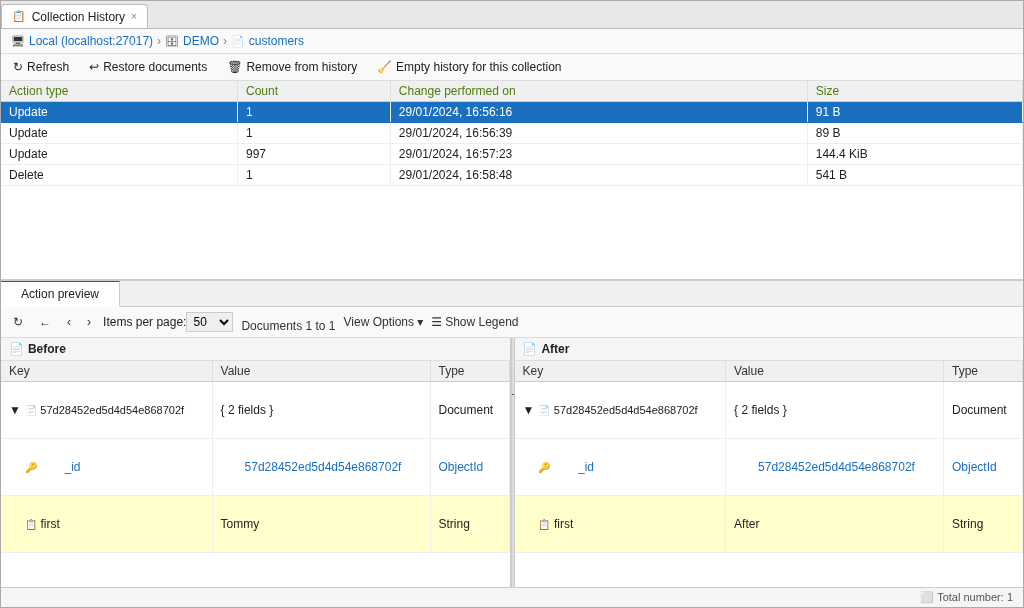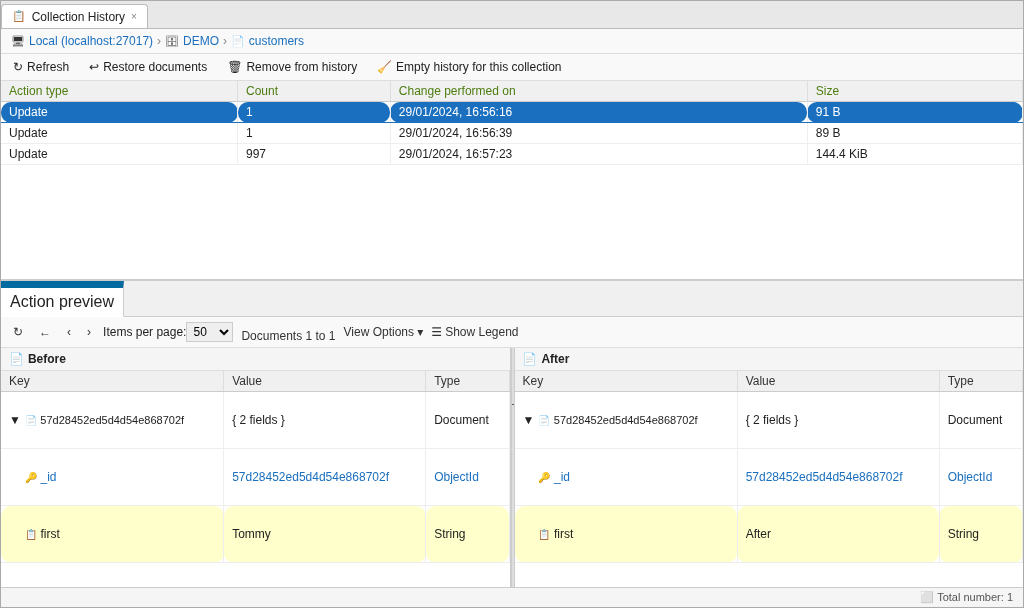--- a/index.html
+++ b/index.html
@@ -18,30 +18,30 @@
     .breadcrumb-icon { font-size: 11px; }
 
     
     .toolbar { display: flex; align-items: center; padding: 4px 8px; border-bottom: 1px solid #ddd; gap: 12px; background: #f9f9f9; }
     .toolbar-btn { display: flex; align-items: center; gap: 4px; cursor: pointer; font-size: 12px; color: #222; background: none; border: none; padding: 2px 4px; }
 
     
     .upper-table { flex: 0 0 auto; overflow: auto; border-bottom: 2px solid #ccc; }
     table { width: 100%; border-collapse: collapse; }
     table th { background: #f0f0f0; border-bottom: 1px solid #ccc; border-right: 1px solid #ddd; padding: 3px 8px; text-align: left; font-weight: normal; font-size: 12px; color: #4d7c0f; }
-    table td { border-bottom: 1px solid #eee; border-right: 1px solid #eee; padding: 3px 8px; font-size: 12px; border-radius: 10px; }
+    table td { border-bottom: 1px solid #eee; border-right: 1px solid #eee; padding: 3px 8px; font-size: 12px; }
     .row-selected td { background: #1a6fbf; color: #fff; }
     .row-selected td { border-bottom: 1px solid #1a6fbf; }
 
     
     .lower-section { flex: 1; display: flex; flex-direction: column; overflow: hidden; }
 
     
     .action-tabs { display: flex; border-bottom: 1px solid #ccc; background: #f0f0f0; }
-    .action-tab { padding: 5px 9px; font-size: 16px; cursor: pointer; border-right: 1px solid #ccc; border-top: 7px solid #0369a1; background: #e8e8e8; }
+    .action-tab { padding: 5px 20px; font-size: 12px; cursor: pointer; border-right: 1px solid #ccc; border-top: 1px solid #0369a1; background: #e8e8e8; }
     .action-tab.active { background: #fff; border-bottom: 1px solid #fff; margin-bottom: -1px; }
 
     
     .preview-toolbar { display: flex; align-items: center; padding: 4px 8px; border-bottom: 1px solid #ddd; gap: 8px; background: #f9f9f9; }
     .preview-toolbar-btn { cursor: pointer; font-size: 12px; background: none; border: none; color: #333; padding: 2px 4px; display: flex; align-items: center; gap: 3px; }
     .items-per-page { display: flex; align-items: center; font-size: 12px; }
     .items-per-page select { font-size: 12px; padding: 1px 2px; border: 1px solid #ccc; }
     .docs-info { font-size: 12px; color: #333; margin-top: 8px; }
     .view-options-btn { display: flex; align-items: center; gap: 3px; font-size: 12px; cursor: pointer; border: none; background: none; color: #333; }
     .show-legend-btn { display: flex; align-items: center; gap: 3px; font-size: 12px; cursor: pointer; border: none; background: none; color: #333; }
@@ -51,21 +51,21 @@
     .panel { flex: 1; display: flex; flex-direction: column; overflow: auto; border-right: 1px solid #ccc; }
     .panel:last-child { border-right: none; }
     .panel-header { padding: 4px 8px; background: #f5f5f5; border-bottom: 1px solid #ddd; font-size: 12px; font-weight: bold; display: flex; align-items: center; gap: 4px; }
     .panel-divider { width: 4px; background: #ddd; border-left: 1px solid #ccc; border-right: 1px solid #ccc; position: relative; }
     .panel-divider-line { position: absolute; top: 56px; left: 0; right: 0; height: 1px; background: #555; }
 
     
     .data-table { width: 100%; border-collapse: collapse; }
     .data-table th { background: #f0f0f0; border-bottom: 1px solid #ccc; padding: 3px 8px; text-align: left; font-weight: normal; font-size: 12px; color: #333; border-right: 1px solid #ddd; }
     .data-table td { border-bottom: 1px solid #eee; padding: 21px 8px; font-size: 12px; border-right: 1px solid #eee; vertical-align: top; }
-    .key-link { color: #1a6fbf; text-decoration: none; }
+    .key-link { color: #1a6fbf; text-decoration: none; margin-left: 24px; }
     .row-highlighted { background: #ffffcc; }
 
     
     .status-bar { border-top: 1px solid #ccc; padding: 3px 10px; background: #f5f5f5; font-size: 11px; color: #555; text-align: right; }
     .expand-icon { cursor: pointer; }
   </style>
 </head>
 <body>
 
 <div class="window">
@@ -130,20 +130,26 @@
     <td>1</td>
     <td>29/01/2024, 16:56:39</td>
     <td>89 B</td>
   </tr>
           <tr style="cursor: pointer;">
     <td>Update</td>
     <td>997</td>
     <td>29/01/2024, 16:57:23</td>
     <td>144.4 KiB</td>
   </tr>
+          <tr style="cursor: pointer;">
+    <td>Delete</td>
+    <td>1</td>
+    <td>29/01/2024, 16:58:48</td>
+    <td>541 B</td>
+  </tr>
         </tbody>
     </table>
   </div>
 
   <div class="lower-section">
 
     <div class="action-tabs">
       <div class="action-tab active">
         <span>Action preview</span>
       </div>

